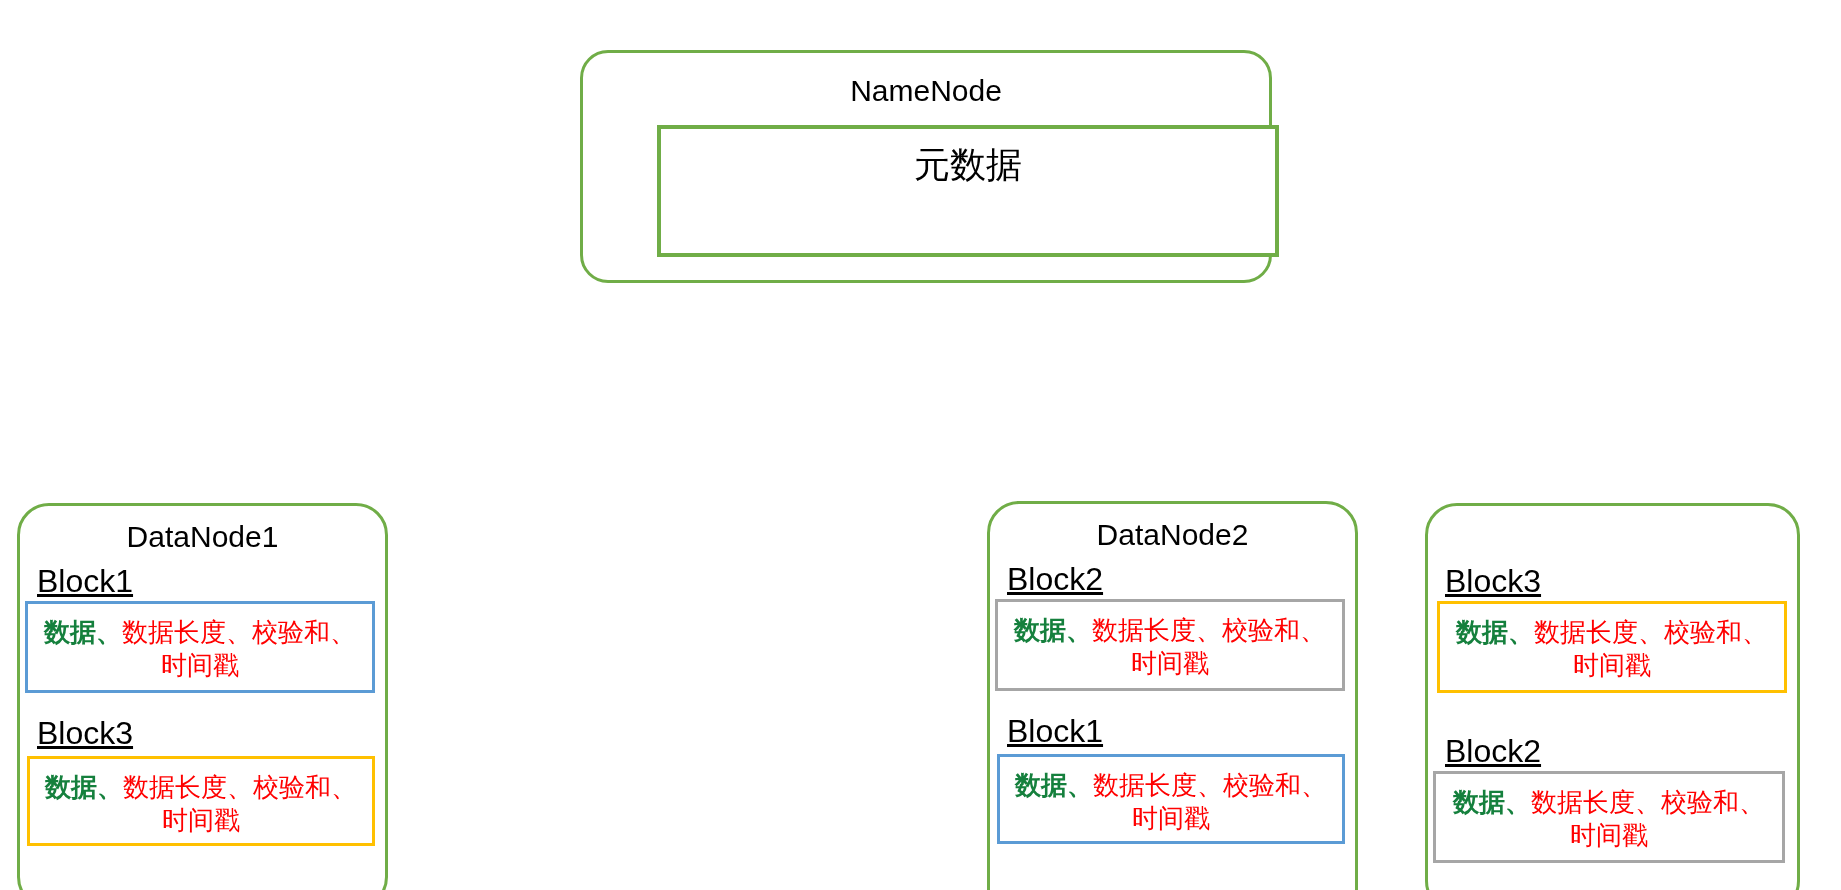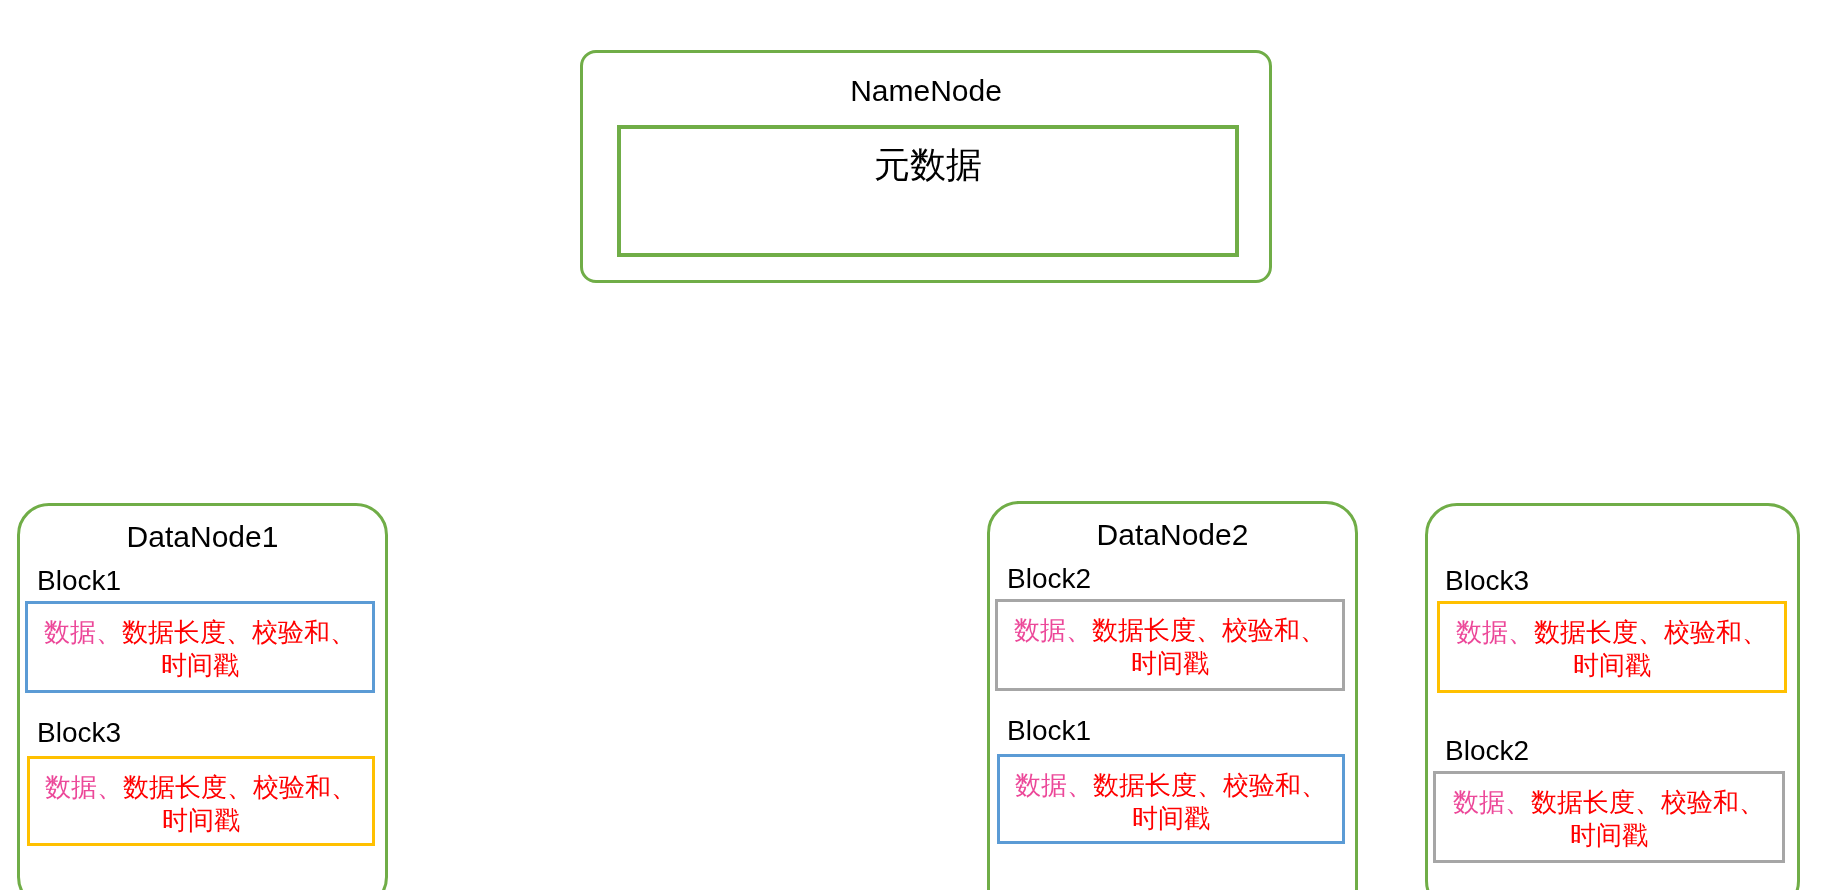--- a/index.html
+++ b/index.html
@@ -11,21 +11,21 @@
     background: #ffffff;
     overflow: hidden;
     font-family: "Liberation Sans", sans-serif;
     color: #000000;
   }
   .node {
     position: absolute;
     border: 3px solid #70AD47;
     background: #ffffff;
   }
-  .namenode { left: 580px; top: 50px; width: 692px; height: 233px; border-radius: 16px; }
+  .namenode { left: 580px; top: 50px; width: 692px; height: 233px; border-radius: 28px; }
   .datanode { border-radius: 32px; margin-top: 28px; }
   .dn1 { left: 17px;   top: 475px; width: 371px; height: 406px; }
   .dn2 { left: 987px;  top: 473px; width: 371px; height: 465px; }
   .dn3 { left: 1425px; top: 475px; width: 375px; height: 410px; }
 
   .node-title {
     position: absolute; left: 0; right: 0; top: 14px;
     text-align: center; font-size: 30px; line-height: 34px;
     white-space: nowrap;
   }
@@ -35,45 +35,45 @@
   .metadata-box {
     position: absolute; left: 34px; top: 72px; width: 622px; height: 132px;
     border: 4px solid #70AD47; background: #ffffff;
   }
   .metadata-label {
     margin-top: 12px; text-align: center;
     font-family: "DejaVu Serif", "Liberation Serif", serif;
     font-size: 36px;
   }
 
-  .block-label { position: absolute; left: 17px; font-size: 28px; line-height: 32px; }
+  .block-label { position: absolute; left: 17px; font-size: 32px; line-height: 32px; text-decoration: underline; }
   .bl1 { top: 59px; }
   .bl2 { top: 211px; }
   .dn3 .bl2 { top: 229px; }
 
   .block-box {
     position: absolute; border: 3px solid #A6A6A6; background: #ffffff;
     text-align: center; font-size: 26px; line-height: 33px; padding-top: 12px;
   }
   .bb1 { left: 5px; top: 95px;  width: 350px; height: 92px; }
   .bb2 { left: 7px; top: 250px; width: 348px; height: 90px; }
   .dn3 .bb1 { left: 9px; }
   .dn3 .bb2 { left: 5px; top: 265px; width: 352px; height: 92px; }
 
-  .t-black { color: #ec4899; }
+  .t-black { color: #15803d; font-weight: bold; }
   .t-red { color: #FF0000; }
 </style>
 </head>
 <body>
 
 <div class="canvas">
 
   <div class="node namenode" style="border-color: rgb(112, 173, 71);">
     <div class="node-title">NameNode</div>
-    <div class="metadata-box" style="border-color: rgb(112, 173, 71);">
+    <div class="metadata-box" style="border-color: rgb(112, 173, 71); margin-left: 40px;">
       <div class="metadata-label">元数据</div>
     </div>
   </div>
 
   <div class="node datanode dn1" style="border-color: rgb(112, 173, 71);">
     <div class="node-title">DataNode1</div>
 
     <div class="block-label bl1">Block1</div>
     <div class="block-box bb1" style="border-color: rgb(91, 155, 213);">
       <div><span class="t-black">数据、</span><span class="t-red" style="color: rgb(255, 0, 0);">数据长度、校验和、</span></div>

